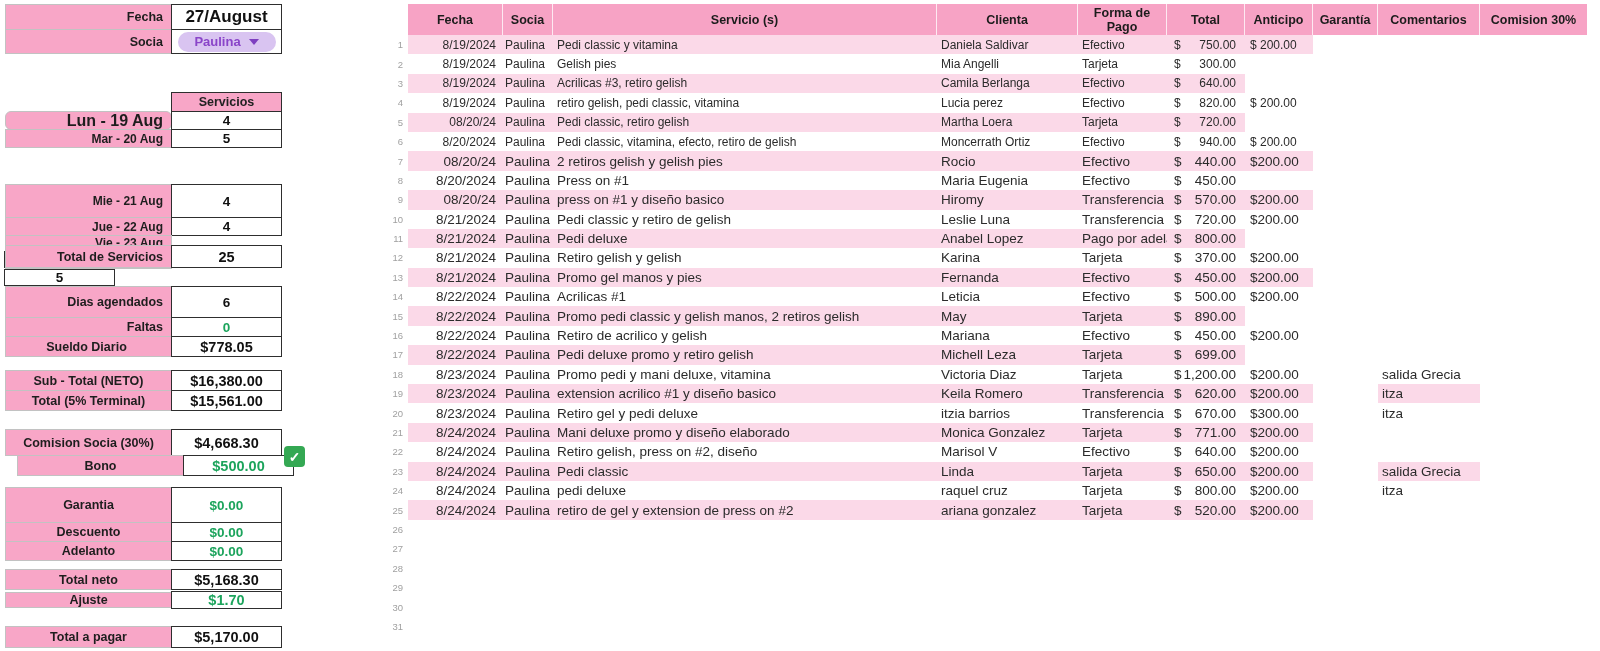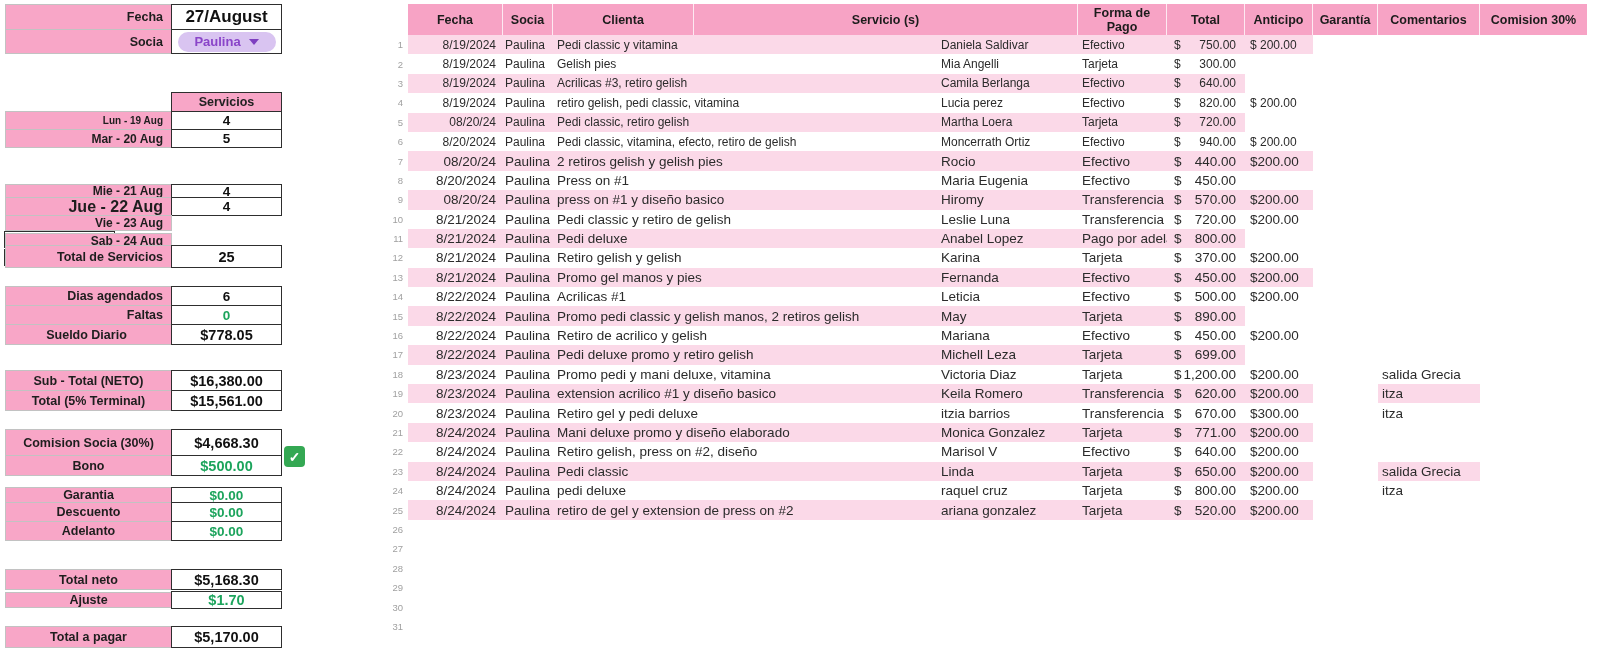--- a/index.html
+++ b/index.html
@@ -89,33 +89,33 @@
           <span class="tri"></span>
         </div>
       </div>
     </div>
   </div>
 
   <div class="grp" style="top:87px;">
     <div class="servhead">Servicios</div>
     <div id="week-days">
         <div class="lrow" style="height: 19px; margin-left: 0px;">
-          <div class="lbl" style="font-size: 10px;">Lun - 19 Aug</div>
+          <div class="lbl" style="font-size: 16px; border-radius: 6px;">Lun - 19 Aug</div>
           <div class="val" style="font-size: 13.5px;">4</div>
         </div>
         <div class="lrow" style="height: 19px; margin-left: 0px;">
           <div class="lbl" style="font-size: 12px;">Mar - 20 Aug</div>
           <div class="val" style="font-size: 13.5px;">5</div>
         </div>
-        <div class="lrow" style="height: 14px; margin-left: 0px; margin-top: 36px;">
+        <div class="lrow" style="height: 34px; margin-left: 0px; margin-top: 36px;">
           <div class="lbl" style="font-size: 12px;">Mie - 21 Aug</div>
           <div class="val" style="font-size: 13.5px;">4</div>
         </div>
         <div class="lrow" style="height: 19px; margin-left: 0px;">
-          <div class="lbl" style="font-size: 16px; padding-left: 40px;">Jue - 22 Aug</div>
+          <div class="lbl" style="font-size: 12px; padding-left: 40px;">Jue - 22 Aug</div>
           <div class="val" style="font-size: 13.5px;">4</div>
         </div>
         <div class="lrow" style="height: 19px; margin-left: 0px; flex-direction: column;">
           <div class="lbl" style="font-size: 12px;">Vie - 23 Aug</div>
           <div class="val" style="font-size: 13.5px;">3</div>
         </div>
         <div class="lrow" style="height: 19px; margin-left: 0px; flex-direction: column;">
           <div class="lbl" style="font-size: 12px;">Sab - 24 Aug</div>
           <div class="val" style="font-size: 13.5px;">5</div>
         </div>
@@ -123,21 +123,21 @@
   </div>
 
   <div class="grp" style="top:241px;">
     <div class="lrow" style="height:23px;">
       <div class="lbl">Total de Servicios</div>
       <div class="val">25</div>
     </div>
   </div>
 
   <div class="grp" style="top:282px;">
-    <div class="lrow" style="height:20px;">
+    <div class="lrow" style="height:32px;">
       <div class="lbl">Dias agendados</div>
       <div class="val" style="font-size:13.5px;">6</div>
     </div>
     <div class="lrow" style="height:20px;">
       <div class="lbl">Faltas</div>
       <div class="val green" style="font-size:13.5px;">0</div>
     </div>
     <div class="lrow centered" style="height:21px;">
       <div class="lbl" style="justify-content:center;">Sueldo Diario</div>
       <div class="val">$778.05</div>
@@ -153,28 +153,28 @@
       <div class="lbl">Total  (5% Terminal)</div>
       <div class="val">$15,561.00</div>
     </div>
   </div>
 
   <div class="grp centered" style="top:425px;">
     <div class="lrow" style="height:27px;">
       <div class="lbl">Comision Socia (30%)</div>
       <div class="val">$4,668.30</div>
     </div>
-    <div class="lrow" style="height:21px;">
+    <div class="lrow" style="height:21px;margin-left:12px;">
       <div class="lbl">Bono</div>
       <div class="val green">$500.00</div>
     </div>
   </div>
 
   <div class="grp centered" style="top:483px;">
-    <div class="lrow" style="height:16px;">
+    <div class="lrow" style="height:36px;">
       <div class="lbl">Garantia</div>
       <div class="val green" style="font-size:13.5px;">$0.00</div>
     </div>
     <div class="lrow" style="height:20px;">
       <div class="lbl">Descuento</div>
       <div class="val green" style="font-size:13.5px;">$0.00</div>
     </div>
     <div class="lrow" style="height:20px;">
       <div class="lbl">Adelanto</div>
       <div class="val green" style="font-size:13.5px;">$0.00</div>
@@ -202,22 +202,22 @@
 </div>
 
 <div class="chk">
   <span>✓</span>
 </div>
 
 <div class="sheet">
   <div class="thead">
     <div class="hcell w-fecha">Fecha</div>
     <div class="hcell w-socia">Socia</div>
+    <div class="hcell w-servicio">Servicio (s)</div>
     <div class="hcell w-clienta">Clienta</div>
-    <div class="hcell w-servicio">Servicio (s)</div>
     <div class="hcell w-forma" style="padding:0 8px;">Forma de Pago</div>
     <div class="hcell w-total">Total</div>
     <div class="hcell w-anticipo">Anticipo</div>
     <div class="hcell w-garantia">Garantía</div>
     <div class="hcell w-coment">Comentarios</div>
     <div class="hcell w-comision" style="border-right:none;">Comision 30%</div>
   </div>
   <div id="table-body">
       <div class="trow sm">
         <div class="gut">1</div>

